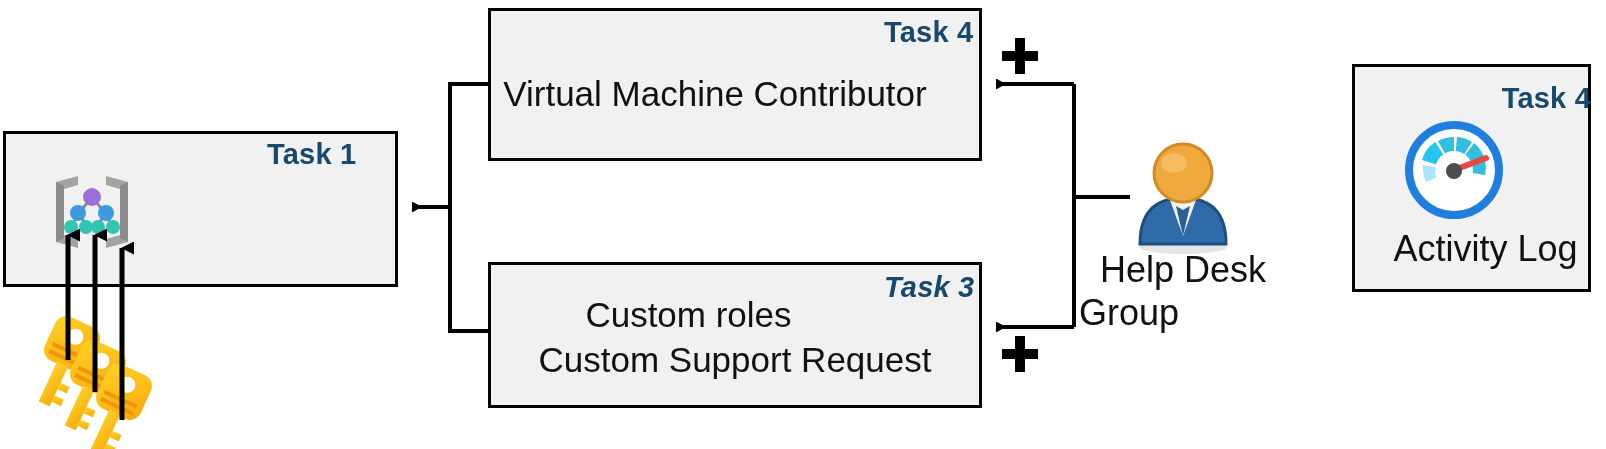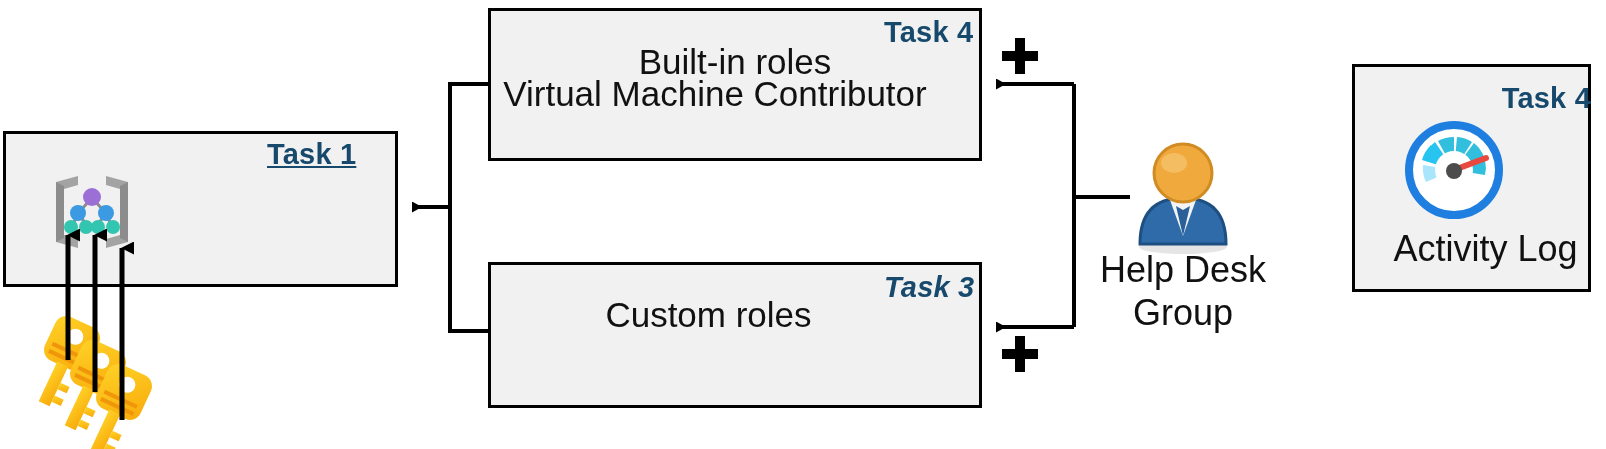--- a/index.html
+++ b/index.html
@@ -20,21 +20,21 @@
   svg{display:block;overflow:visible;}
   .ovl{position:absolute;}
 </style>
 </head>
 <body>
 
 <div class="stage">
 
   <div class="task-box" style="left:3px;top:131px;width:395px;height:156px;"></div>
 
-  <div class="task-label" style="left:267px;top:138px;text-decoration:underline;">Task 1</div>
+  <div class="task-label" style="left:267px;top:138px;">Task 1</div>
 
 
   <div class="ovl" style="left:48px;top:172px;width:88px;height:80px;">
     <svg width="88" height="80" viewBox="0 0 88 80">
 
       <polygon points="8,10 30,4 30,13 16,17 16,63 30,67 30,76 8,70" fill="#a3a3a3"></polygon>
       <polygon points="8,10 16,14 16,66 8,70" fill="#8c8c8c"></polygon>
 
       <polygon points="80,10 58,4 58,13 72,17 72,63 58,67 58,76 80,70" fill="#a3a3a3"></polygon>
       <polygon points="80,10 72,14 72,66 80,70" fill="#8c8c8c"></polygon>
@@ -55,28 +55,28 @@
       <circle cx="38" cy="55" r="7" fill="#32c5b0"></circle>
       <circle cx="50" cy="55" r="7" fill="#32c5b0"></circle>
       <circle cx="65" cy="55" r="7" fill="#32c5b0"></circle>
     </svg>
   </div>
 
   <div class="task-box" style="left:488px;top:8px;width:494px;height:153px;"></div>
 
   <div class="task-label" style="left:884px;top:16px;">Task 4</div>
 
-  <div class="box-text" style="left:488px;top:40px;width:494px;">Built-in roles</div>
   <div class="box-text" style="left:488px;top:72px;width:454px;">Virtual Machine Contributor</div>
 
   <div class="task-box" style="left:488px;top:262px;width:494px;height:146px;"></div>
 
   <div class="task-label" style="left:884px;top:271px;font-style:italic;">Task 3</div>
 
-  <div class="box-text" style="left:508px;top:293px;width:401px;">Custom roles</div>
+  <div class="box-text" style="left:488px;top:293px;width:401px;">Custom roles</div>
+  <div class="box-text" style="left:488px;top:338px;width:494px;">Custom Support Request</div>
 
   <div class="task-box" style="left:1352px;top:64px;width:239px;height:228px;"></div>
 
   <div class="task-label" style="left:1352px;top:82px;width:239px;text-align:right;">Task 4</div>
 
   <div class="ovl" style="left:1404px;top:120px;width:100px;height:100px;">
     <svg width="100" height="100" viewBox="0 0 100 100">
       <circle cx="50" cy="50" r="45" fill="#ffffff" stroke="#1f7fe0" stroke-width="8"></circle>
 
       <g>
@@ -106,21 +106,21 @@
       <path d="M42 60 L55 96 L68 60 L58 56 L52 56 Z" fill="#f2f4f7"></path>
       <path d="M55 96 L48 66 L55 70 L62 66 Z" fill="#2a5f97"></path>
 
       <circle cx="55" cy="33" r="29" fill="#f0a93c"></circle>
       <circle cx="55" cy="33" r="29" fill="none" stroke="#d08b22" stroke-width="3"></circle>
       <ellipse cx="46" cy="23" rx="13" ry="10" fill="#f7c46e" opacity="0.75"></ellipse>
     </svg>
   </div>
 
   <div class="plain-text" style="left:1073px;top:249px;width:220px;text-align:center;">Help Desk</div>
-  <div class="plain-text" style="left:1073px;top:292px;width:220px;">Group</div>
+  <div class="plain-text" style="left:1019px;top:292px;width:220px;">Group</div>
 
   <div class="ovl" style="left:38px;top:310px;width:130px;height:139px;">
     <svg width="130" height="139" viewBox="0 0 130 139">
       <defs>
         <linearGradient id="kg" x1="0" y1="0" x2="1" y2="1">
           <stop offset="0%" stop-color="#ffd227"></stop>
           <stop offset="100%" stop-color="#f8aa0a"></stop>
         </linearGradient>
       </defs>
       <g transform="translate(0,0)">

